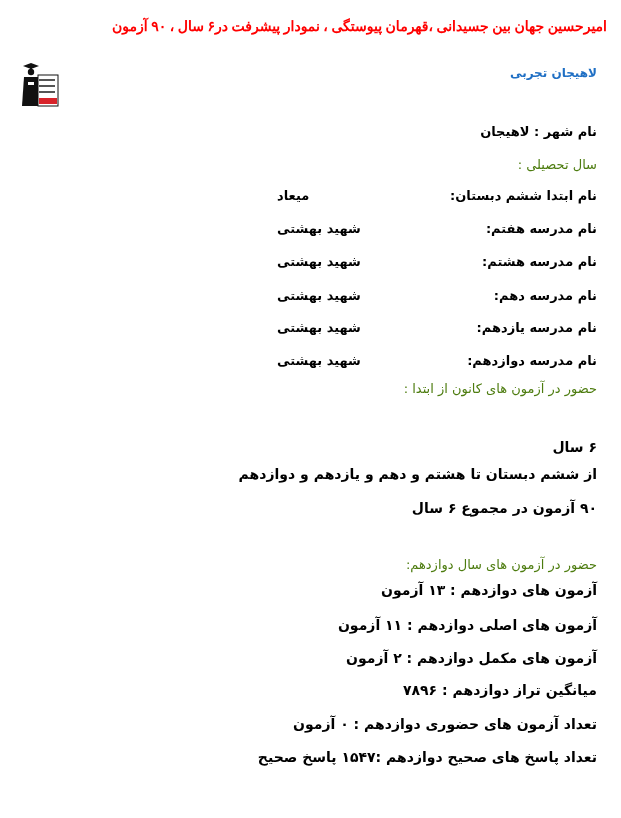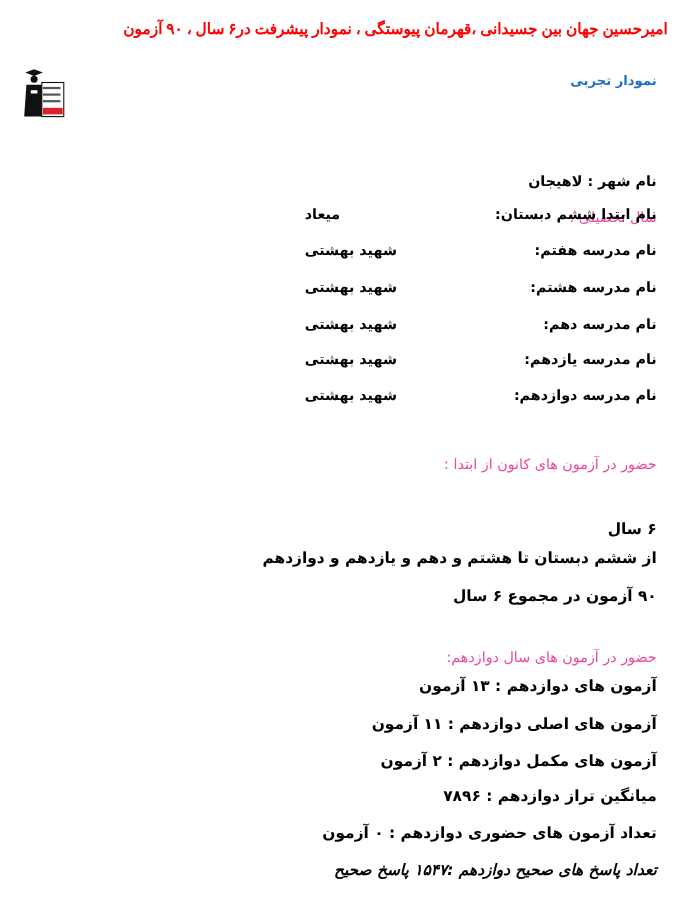--- a/index.html
+++ b/index.html
@@ -52,24 +52,23 @@
       font-weight: bold;
       color: #1f6fc4;
     }
     .line {
       position: absolute;
       right: 24px;
       white-space: nowrap;
       font-weight: bold;
       font-size: 13px;
       color: #000;
-      margin-top: 34px;
     }
     .red-label {
-      color: #ec4899;
+      color: #4d7c0f;
       font-weight: normal;
       font-size: 13px;
     }
     .school-row {
       position: absolute;
       right: 24px;
       width: 320px;
       display: flex;
       justify-content: space-between;
       font-weight: bold;
@@ -98,21 +97,21 @@
 
     <rect x="21" y="13" width="20" height="31" fill="#fff" stroke="#111" stroke-width="1"></rect>
     <rect x="22" y="17" width="16" height="2" fill="#555"></rect>
     <rect x="22" y="23" width="16" height="2" fill="#555"></rect>
     <rect x="22" y="29" width="16" height="2" fill="#555"></rect>
     <rect x="22" y="36" width="18" height="6" fill="#d8232a"></rect>
   </svg>
 </div>
 
 <div class="name-row rtl">
-  <span class="student-grade">نمودار تجربی</span>
+  <span class="student-grade">لاهیجان تجربی</span>
 </div>
 
 <div class="line rtl" style="top:124px;">نام شهر : لاهیجان</div>
 
 <div class="line rtl red-label" style="top:157px;">سال تحصیلی :</div>
 
 <div class="school-row rtl" style="top:188px;">
   <span>نام ابتدا ششم دبستان:</span>
   <span>میعاد</span>
 </div>
@@ -141,13 +140,13 @@
 <div class="line rtl big" style="top:439px;">۶ سال</div>
 <div class="line rtl big" style="top:466px;">از ششم دبستان تا هشتم و دهم و یازدهم و دوازدهم</div>
 <div class="line rtl big" style="top:500px;">۹۰ آزمون در مجموع ۶ سال</div>
 
 <div class="line rtl red-label" style="top:557px;">حضور در آزمون های سال دوازدهم:</div>
 <div class="line rtl big" style="top:582px;">آزمون های دوازدهم : ۱۳ آزمون</div>
 <div class="line rtl big" style="top:617px;">آزمون های اصلی دوازدهم : ۱۱ آزمون</div>
 <div class="line rtl big" style="top:650px;">آزمون های مکمل دوازدهم : ۲ آزمون</div>
 <div class="line rtl big" style="top:682px;">میانگین تراز دوازدهم : ۷۸۹۶</div>
 <div class="line rtl big" style="top:716px;">تعداد آزمون های حضوری دوازدهم : ۰ آزمون</div>
-<div class="line rtl big" style="top:749px;font-style:italic;">تعداد پاسخ های صحیح دوازدهم :۱۵۴۷ پاسخ صحیح</div>
+<div class="line rtl big" style="top:749px;">تعداد پاسخ های صحیح دوازدهم :۱۵۴۷ پاسخ صحیح</div>
 
 </body></html>

